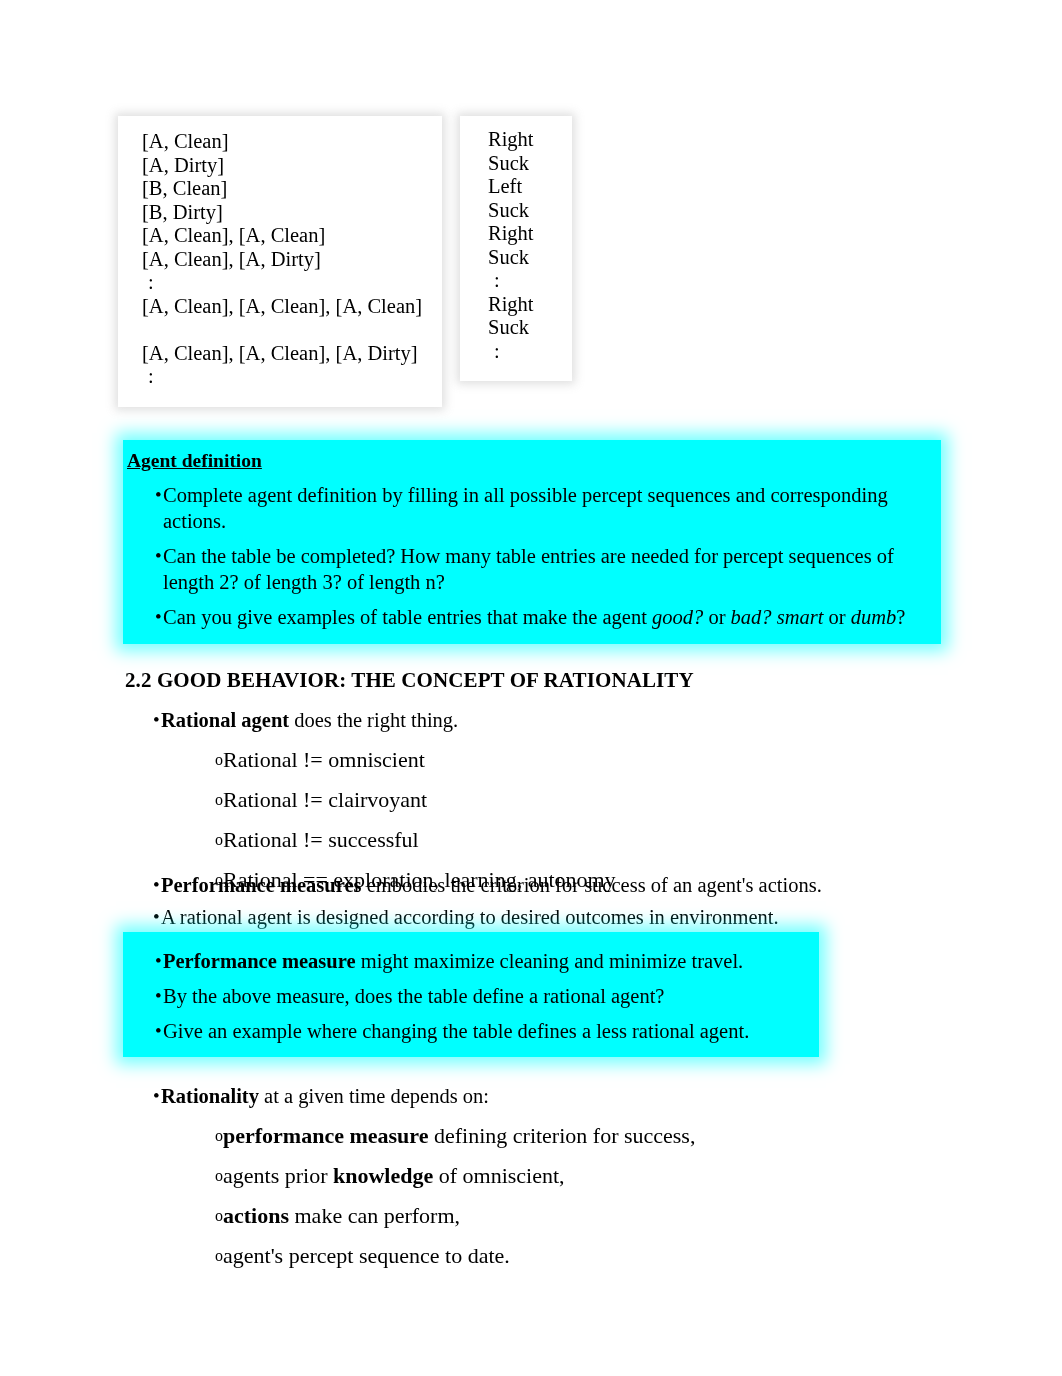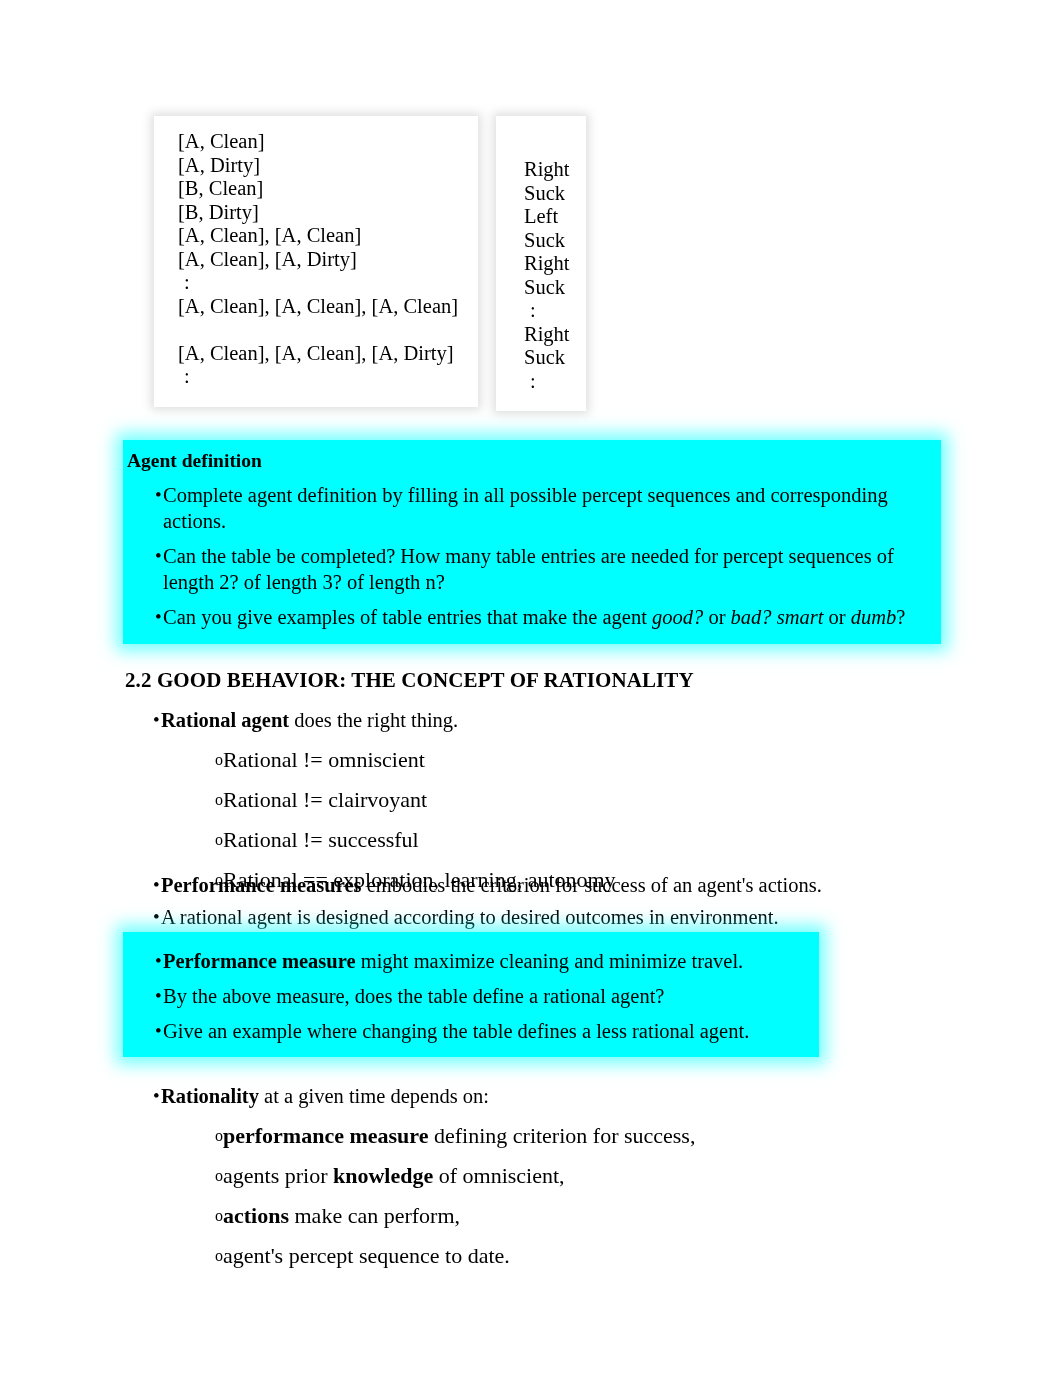--- a/index.html
+++ b/index.html
@@ -17,36 +17,35 @@
   }
 
   
   #percept-table {
     position: absolute;
     left: 118px;
     top: 116px;
     width: 460px;
     display: flex;
     align-items: flex-start;
-    margin-left: 36px;
   }
   .tbl-cell {
     background: #ffffff;
     box-shadow: 0 0 9px 3px rgba(150,150,150,0.30);
     box-sizing: border-box;
   }
   #cell-percepts {
     width: 324px;
     padding: 14px 6px 18px 24px;
     min-height: 272px;
   }
   #cell-actions {
-    width: 90px;
+    width: 112px;
     margin-left: 18px;
-    padding: 42px 6px 18px 28px;
+    padding: 12px 6px 18px 28px;
     min-height: 260px;
   }
   .tbl-line {
     font-size: 20.5px;
     line-height: 23.5px;
     white-space: pre;
   }
   .tbl-line.dots {
     padding-left: 6px;
     letter-spacing: 0;
@@ -72,20 +71,21 @@
     left: 123px;
     top: 932px;
     width: 696px;
     padding: 7px 12px 13px 2px;
   }
   .box-title {
     font-weight: bold;
     font-size: 19.5px;
     line-height: 25px;
     padding-left: 2px;
+    text-decoration: underline;
   }
 
   
   .bullet-row {
     display: flex;
     align-items: flex-start;
   }
   .lvl1 {
     margin-top: 9px;
   }

